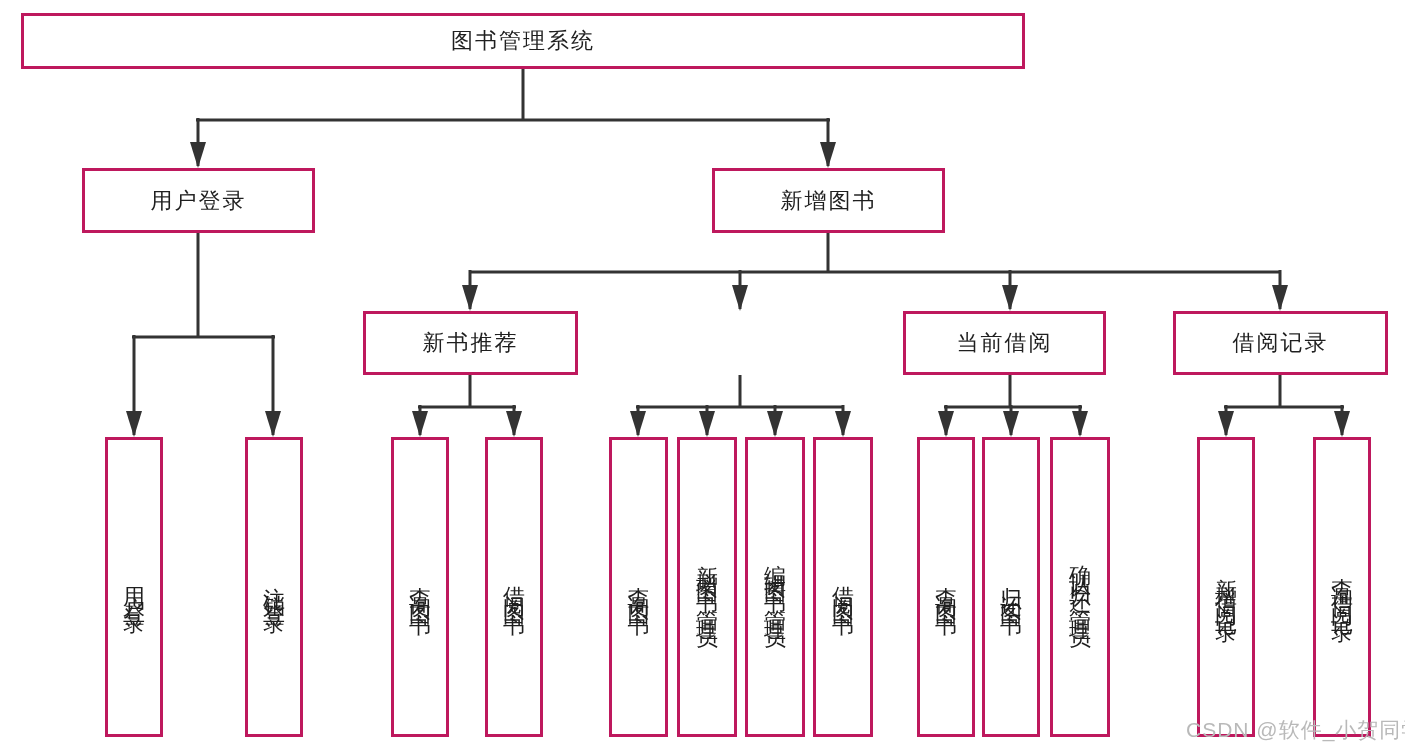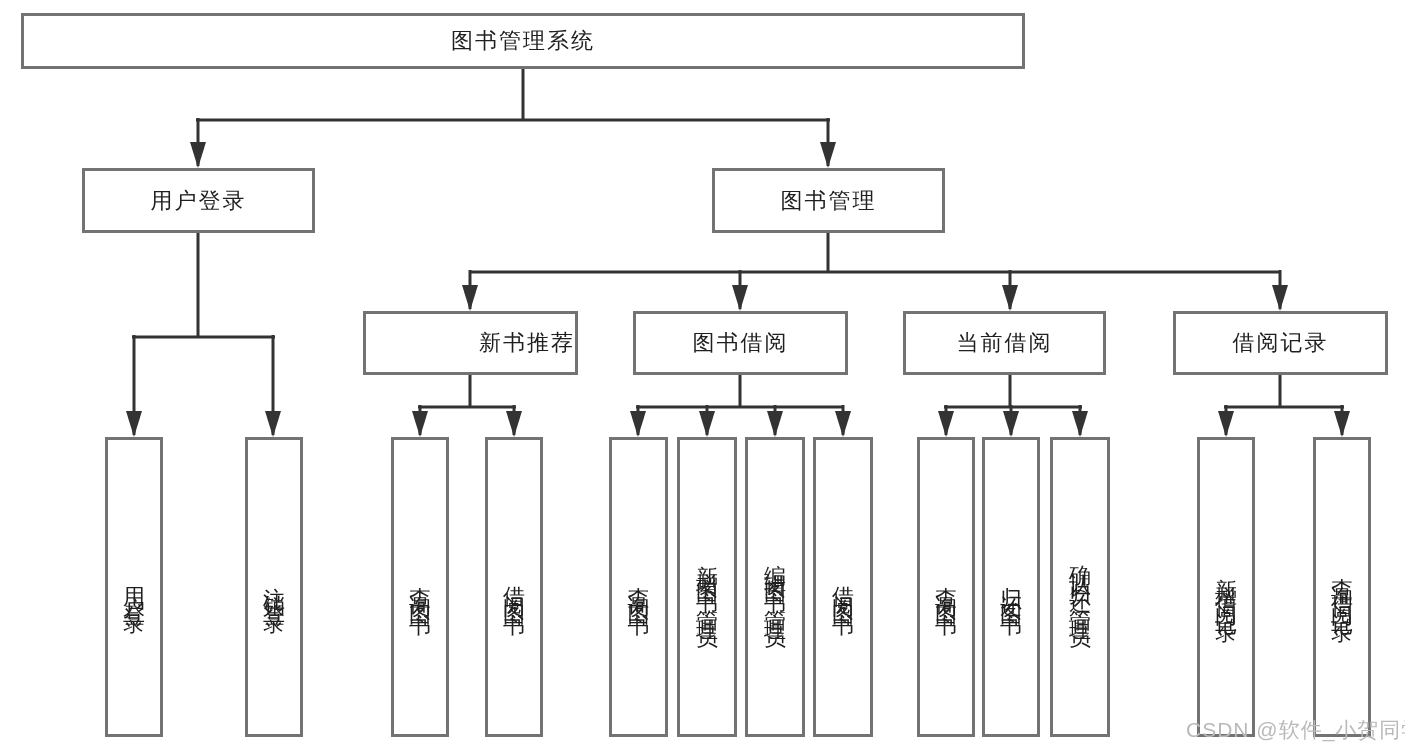--- a/index.html
+++ b/index.html
@@ -14,21 +14,21 @@
   svg.connectors {
     position: absolute;
     left: 0; top: 0;
     width: 1405px; height: 747px;
     pointer-events: none;
   }
   .node {
     position: absolute;
     box-sizing: border-box;
     background: #ffffff;
-    border: 3px solid #737373;
+    border: 3px solid #be185d;
     display: flex;
     align-items: center;
     justify-content: center;
     color: #1f1f1f;
   }
   .node.h .label {
     font-size: 22px;
     letter-spacing: 2px;
     white-space: nowrap;
   }
@@ -100,28 +100,25 @@
   </svg>
 
   <div class="node h" style="left:21px; top:13px; width:1004px; height:56px;">
     <span class="label">图书管理系统</span>
   </div>
 
   <div class="node h" style="left:82px; top:168px; width:233px; height:65px;">
     <span class="label">用户登录</span>
   </div>
   <div class="node h" style="left:712px; top:168px; width:233px; height:65px;">
-    <span class="label">图书管理</span>
+    <span class="label">新增图书</span>
   </div>
 
-  <div class="node h" style="left:363px; top:311px; width:215px; height:64px;justify-content:flex-end;">
+  <div class="node h" style="left:363px; top:311px; width:215px; height:64px;">
     <span class="label">新书推荐</span>
-  </div>
-  <div class="node h" style="left:633px; top:311px; width:215px; height:64px;">
-    <span class="label">图书借阅</span>
   </div>
   <div class="node h" style="left:903px; top:311px; width:203px; height:64px;">
     <span class="label">当前借阅</span>
   </div>
   <div class="node h" style="left:1173px; top:311px; width:215px; height:64px;">
     <span class="label">借阅记录</span>
   </div>
 
   <div class="node v" style="left:105px; top:437px; width:58px; height:300px;">
     <span class="label">用户登录</span>

